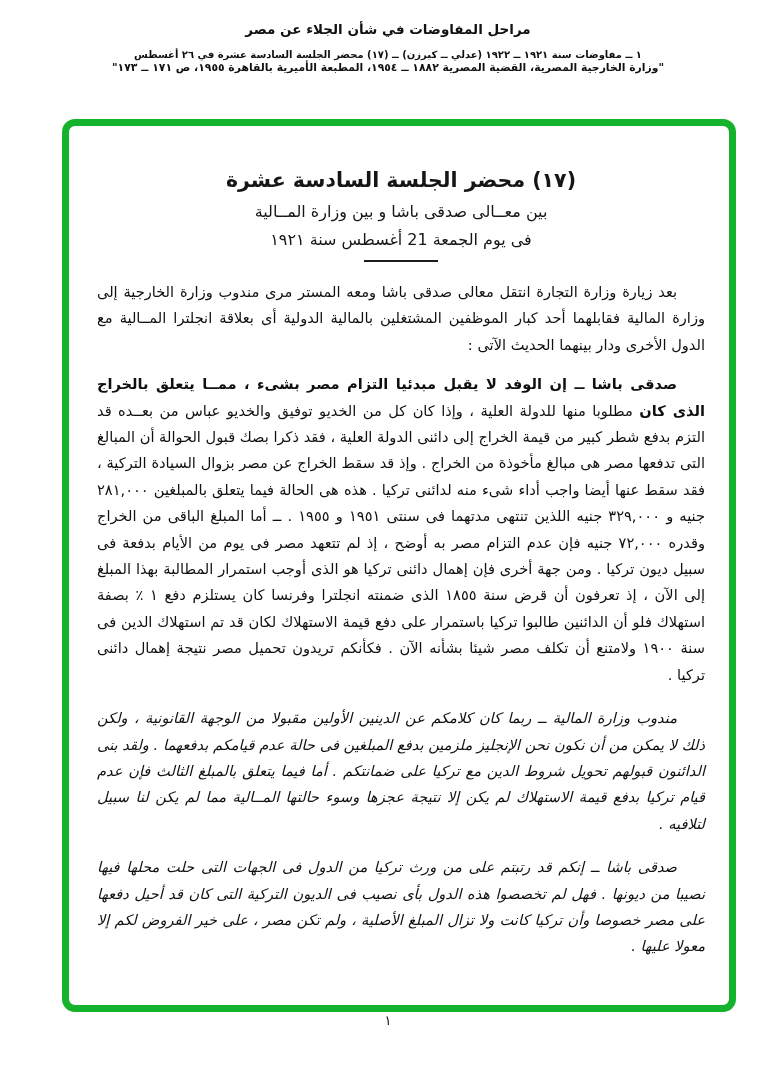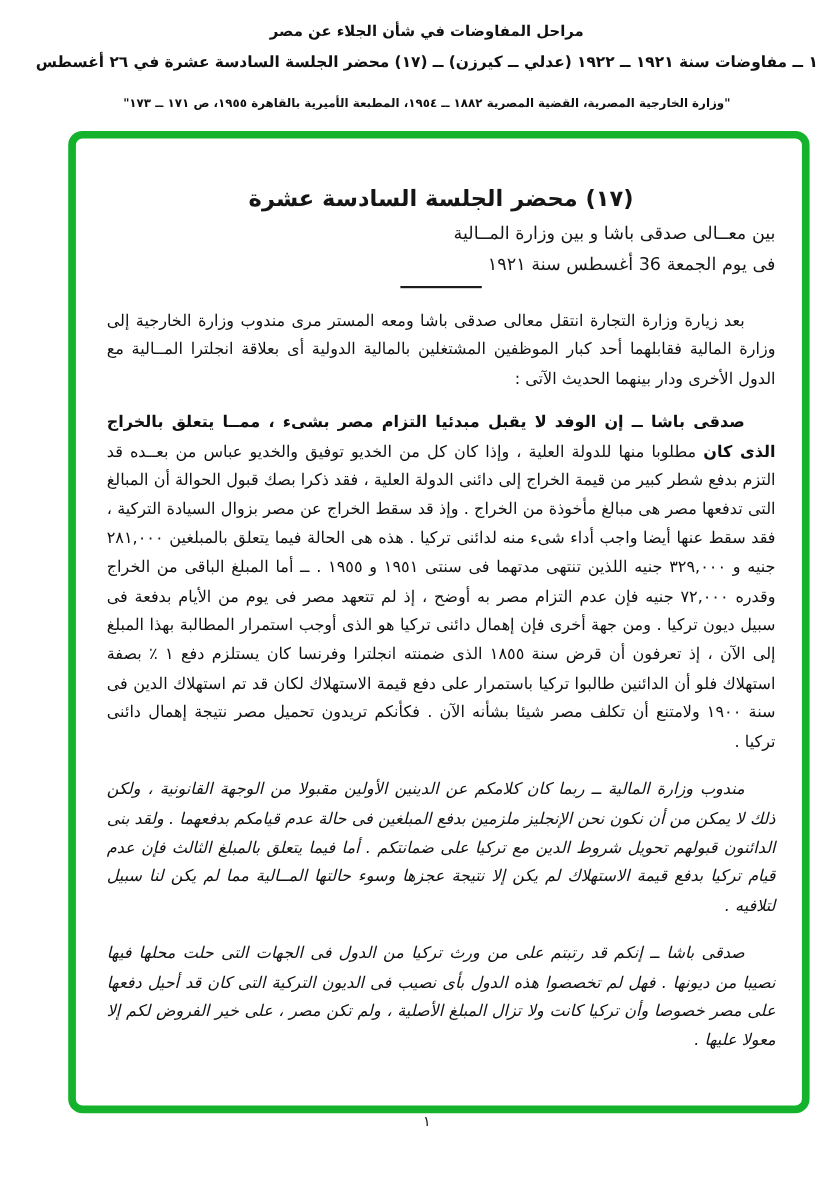--- a/index.html
+++ b/index.html
@@ -19,42 +19,42 @@
   }
   
   .top-header {
     position: absolute;
     top: 21px; right: 0; left: 0;
     text-align: center;
     font-weight: bold;
     color: #111;
   }
   .hdr-line1 { font-size: 13.5px; margin-bottom: 12px; }
-  .hdr-line2 { font-size: 14px; margin-bottom: 22px; }
+  .hdr-line2 { font-size: 10px; margin-bottom: 1px; }
   .hdr-line3 { font-size: 10.8px; letter-spacing: 0.2px; }
   
   .frame {
     position: absolute;
     top: 119px;
     left: 44px;
     width: 674px;
     height: 893px;
     border: 7px solid #15b32b;
     border-radius: 13px;
     padding: 36px 24px 0 28px;
     background: transparent;
   }
   .doc-title {
     text-align: center;
     font-size: 20.5px;
     font-weight: bold;
     margin: 6px 0 10px;
   }
   .doc-sub {
-    text-align: right;
+    text-align: center;
     font-size: 16px;
     margin-bottom: 9px;
   }
   .title-divider {
     width: 74px;
     height: 2px;
     background: #1c1c1c;
     margin: 11px auto 17px;
   }
   p.body-par {
@@ -84,21 +84,21 @@
 
   <header class="top-header">
     <div class="hdr-line1">مراحل المفاوضات في شأن الجلاء عن مصر</div>
     <div class="hdr-line2">١ ــ مفاوضات سنة ١٩٢١ ــ ١٩٢٢ (عدلي ــ كيرزن) ــ (١٧) محضر الجلسة السادسة عشرة في ٢٦ أغسطس</div>
     <div class="hdr-line3">"وزارة الخارجية المصرية، القضية المصرية ١٨٨٢ ــ ١٩٥٤، المطبعة الأميرية بالقاهرة ١٩٥٥، ص ١٧١ ــ ١٧٣"</div>
   </header>
 
   <section class="frame">
     <h1 class="doc-title">(١٧) محضر الجلسة السادسة عشرة</h1>
     <div class="doc-sub">بين معــالى صدقى باشا و بين وزارة المــالية</div>
-    <div class="doc-sub">فى يوم الجمعة 36 أغسطس سنة ١٩٢١</div>
+    <div class="doc-sub">فى يوم الجمعة 21 أغسطس سنة ١٩٢١</div>
     <div class="title-divider"></div>
 
     <p class="body-par">
       <span>بعد زيارة وزارة التجارة انتقل معالى صدقى باشا ومعه المستر مرى مندوب وزارة الخارجية إلى وزارة المالية فقابلهما أحد كبار الموظفين المشتغلين بالمالية الدولية أى بعلاقة انجلترا المــالية مع الدول الأخرى ودار بينهما الحديث الآتى :</span>
     </p>
 
     <p class="body-par">
       <span class="lead-bold">صدقى باشا ــ إن الوفد لا يقبل مبدئيا التزام مصر بشىء ، ممــا يتعلق بالخراج الذى كان</span><span> مطلوبا منها للدولة العلية ، وإذا كان كل من الخديو توفيق والخديو عباس من بعــده قد التزم بدفع شطر كبير من قيمة الخراج إلى دائنى الدولة العلية ، فقد ذكرا بصك قبول الحوالة أن المبالغ التى تدفعها مصر هى مبالغ مأخوذة من الخراج . وإذ قد سقط الخراج عن مصر بزوال السيادة التركية ، فقد سقط عنها أيضا واجب أداء شىء منه لدائنى تركيا . هذه هى الحالة فيما يتعلق بالمبلغين ٢٨١,٠٠٠ جنيه و ٣٢٩,٠٠٠ جنيه اللذين تنتهى مدتهما فى سنتى ١٩٥١ و ١٩٥٥ . ــ أما المبلغ الباقى من الخراج وقدره ٧٢,٠٠٠ جنيه فإن عدم التزام مصر به أوضح ، إذ لم تتعهد مصر فى يوم من الأيام بدفعة فى سبيل ديون تركيا . ومن جهة أخرى فإن إهمال دائنى تركيا هو الذى أوجب استمرار المطالبة بهذا المبلغ إلى الآن ، إذ تعرفون أن قرض سنة ١٨٥٥ الذى ضمنته انجلترا وفرنسا كان يستلزم دفع ١ ٪ بصفة استهلاك فلو أن الدائنين طالبوا تركيا باستمرار على دفع قيمة الاستهلاك لكان قد تم استهلاك الدين فى سنة ١٩٠٠ ولامتنع أن تكلف مصر شيئا بشأنه الآن . فكأنكم تريدون تحميل مصر نتيجة إهمال دائنى تركيا .</span>
     </p>
 

